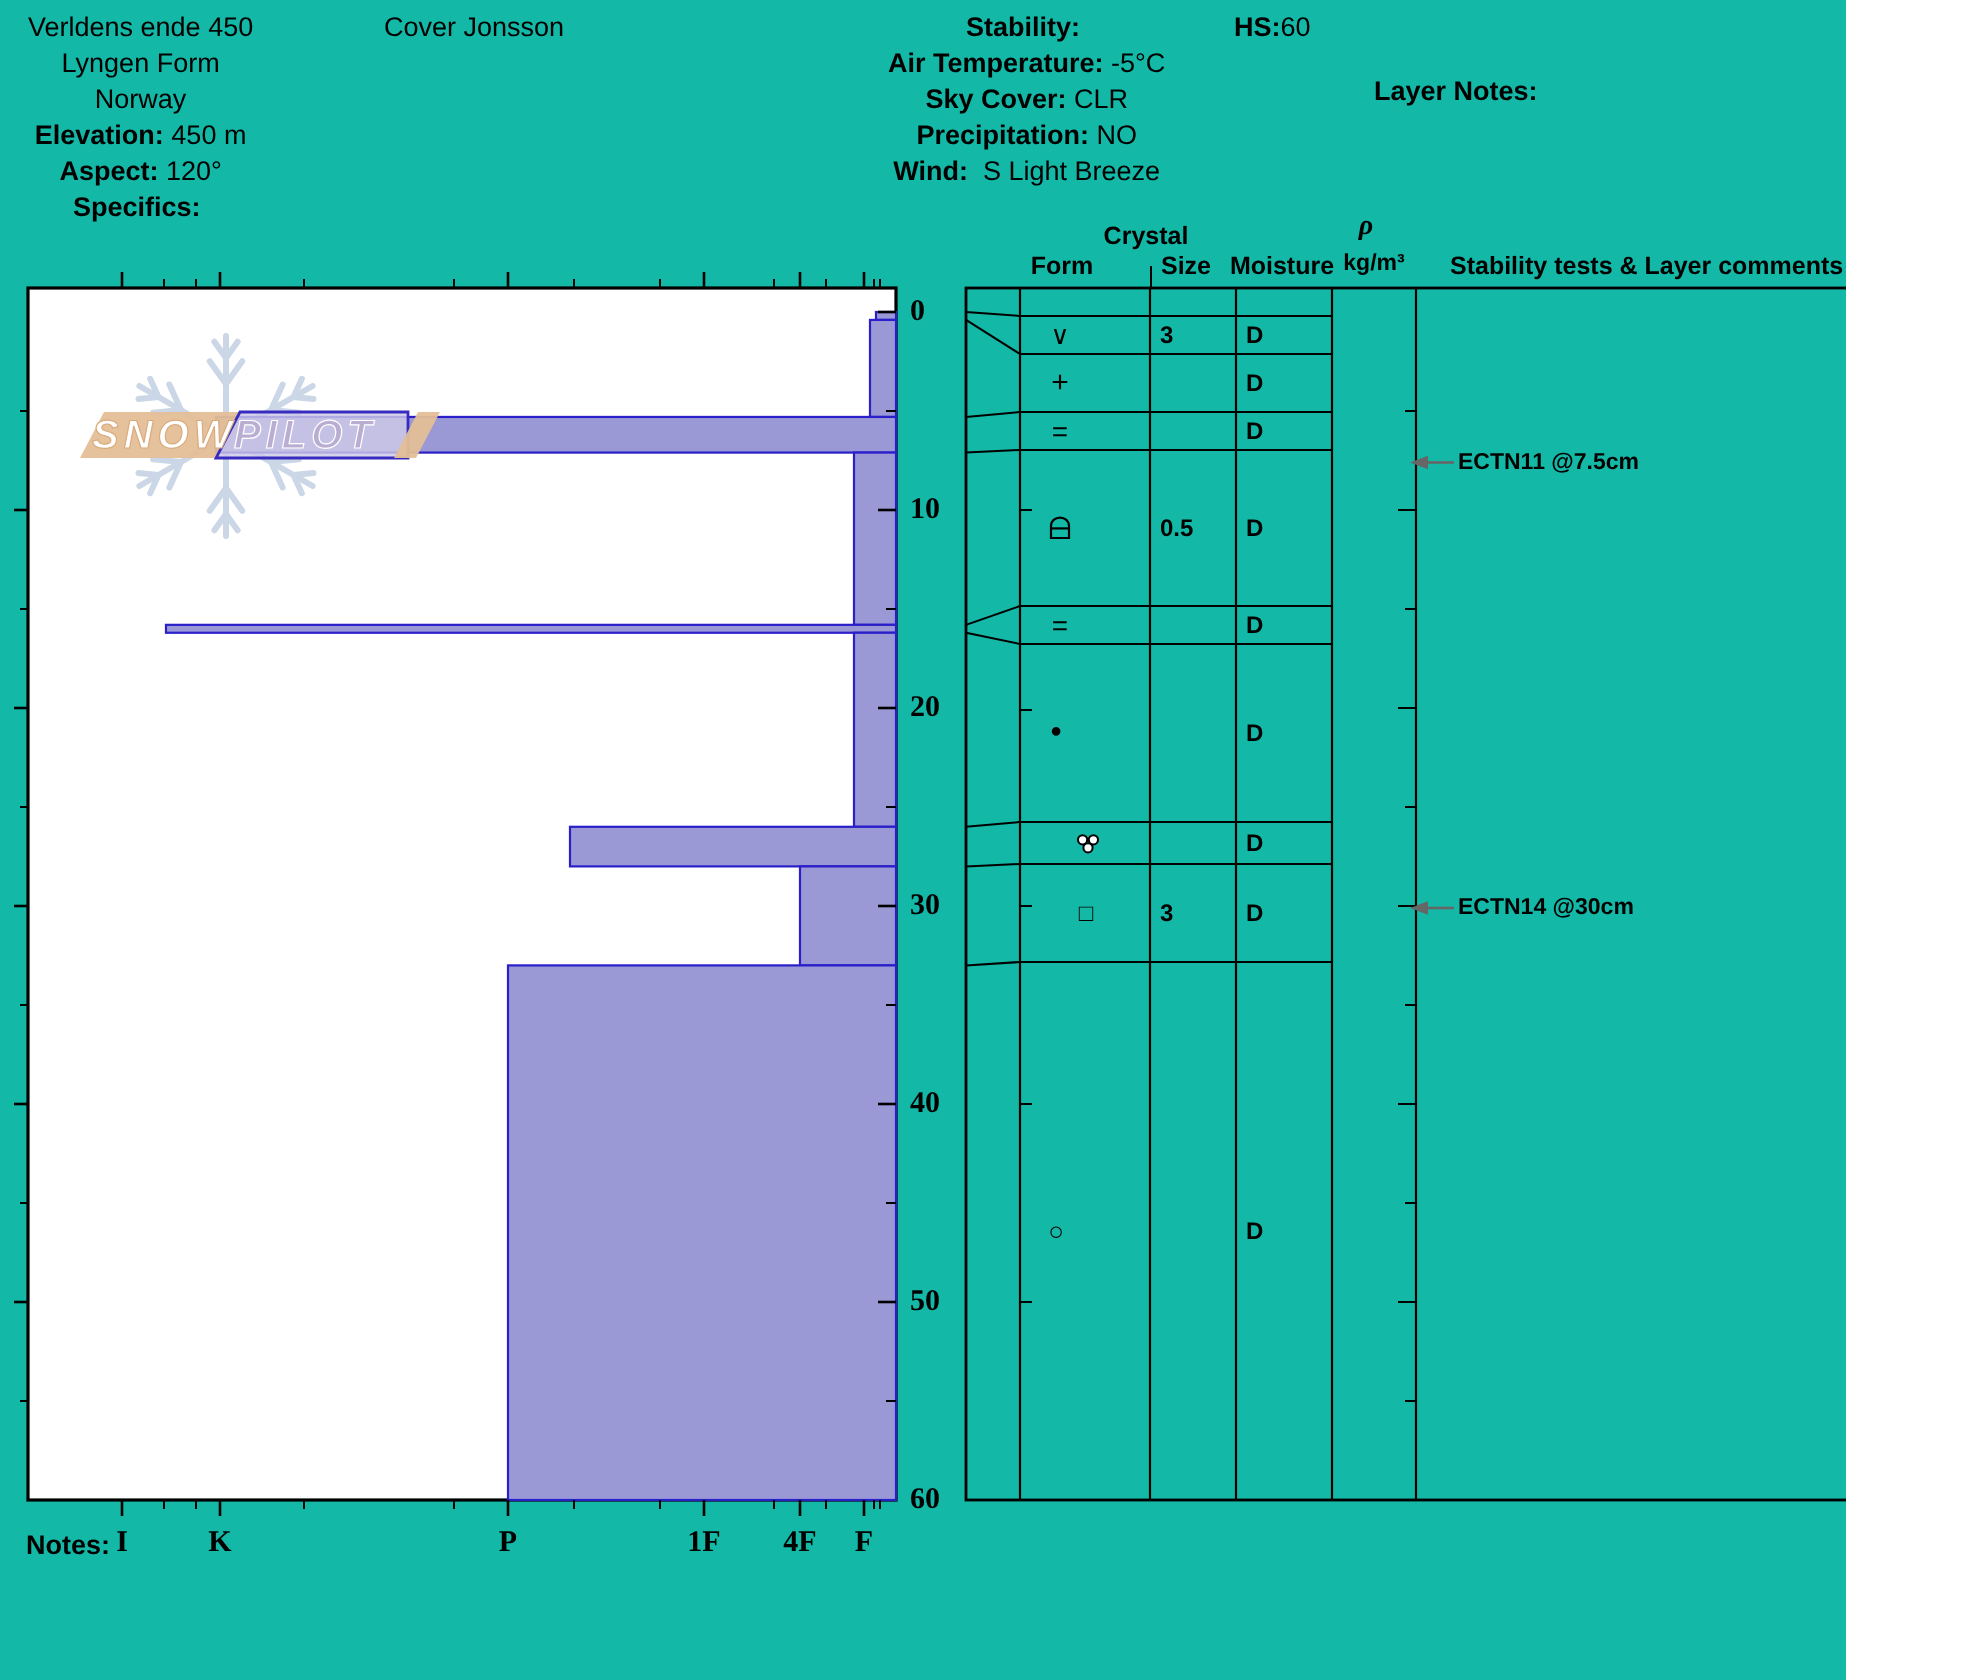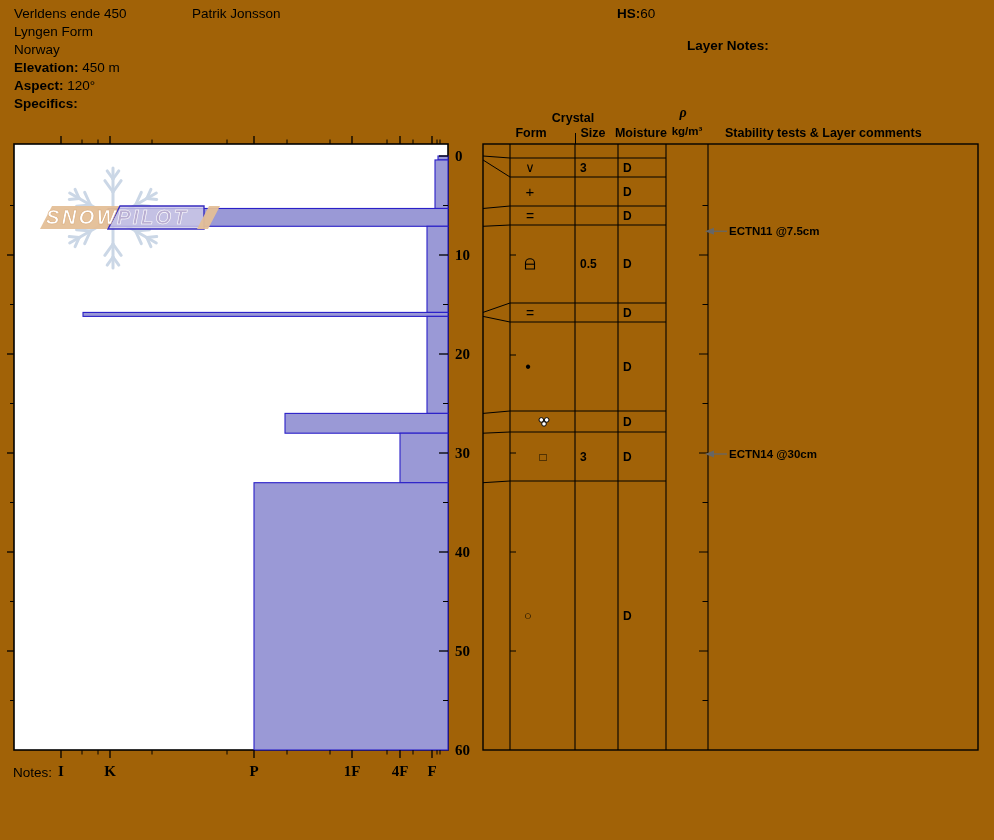--- a/index.html
+++ b/index.html
@@ -1,33 +1,34 @@
 <!DOCTYPE html>
 <html><head>
 <meta charset="utf-8">
 <style>
   html,body{margin:0;padding:0;background:#fff;}
-  .page{position:relative;width:994px;height:840px;background:#a16207;overflow:hidden;
-        font-family:"Liberation Sans",sans-serif;color:#000;}
+  .page{position:relative;width:923px;height:840px;background:#14b8a6;overflow:hidden;
+        font-family:"Liberation Sans",sans-serif;color:#000;text-align:center;}
   .hcol{position:absolute;top:5px;line-height:18px;font-size:13.5px;white-space:pre-wrap;}
   .hcol b{font-weight:bold;}
   .hs-block{position:absolute;left:617px;top:5px;font-size:13.5px;line-height:18px;}
   .hs-block b{font-weight:bold;}
   .layer-notes{position:absolute;left:687px;top:5px;font-size:13.5px;line-height:18px;font-weight:bold;margin-top:32px;}
-  .notes{position:absolute;left:13px;top:765px;font-size:13.5px;font-weight:normal;}
+  .notes{position:absolute;left:13px;top:765px;font-size:13.5px;font-weight:bold;}
   svg{position:absolute;left:0;top:0;}
   text.sans{font-family:"Liberation Sans",sans-serif;}
   text.serif{font-family:"Liberation Serif",serif;}
 </style>
 </head>
 <body>
 
 <div class="page">
   <div class="hcol" style="left:14px" id="hcol1"><div>Verldens ende 450</div><div>Lyngen Form</div><div>Norway</div><div><b>Elevation:</b> 450 m</div><div><b>Aspect:</b> 120°</div><div><b>Specifics:</b> </div></div>
-  <div class="hcol" style="left:192px" id="hcol2"><div>Patrik Jonsson</div></div>
+  <div class="hcol" style="left:192px" id="hcol2"><div>Cover Jonsson</div></div>
+  <div class="hcol" style="left:444px" id="hcol3"><div><b>Stability:</b> </div><div><b>Air Temperature:</b> -5°C</div><div><b>Sky Cover:</b> CLR</div><div><b>Precipitation:</b> NO</div><div><b>Wind:</b>  S Light Breeze</div></div>
   <div class="hs-block"><b>HS:</b><span>60</span></div>
   <div class="layer-notes">Layer Notes:</div>
   <svg id="profile-svg" width="994" height="840">
       <rect x="14" y="144" width="434" height="606" fill="#fff" stroke="#000000" stroke-width="1.6"></rect>
       <g stroke="#cbd7e6" stroke-width="3" stroke-linecap="round" fill="none">
         <line x1="113" y1="218" x2="113" y2="168"></line>
         <line x1="113" y1="192" x2="121.13449224752227" y2="180.60570160672452"></line>
         <line x1="113" y1="192" x2="104.86550775247773" y2="180.60570160672452"></line>
         <line x1="113" y1="179" x2="118.81035160537306" y2="170.86121543337467"></line>
         <line x1="113" y1="179" x2="107.18964839462694" y2="170.86121543337467"></line>

